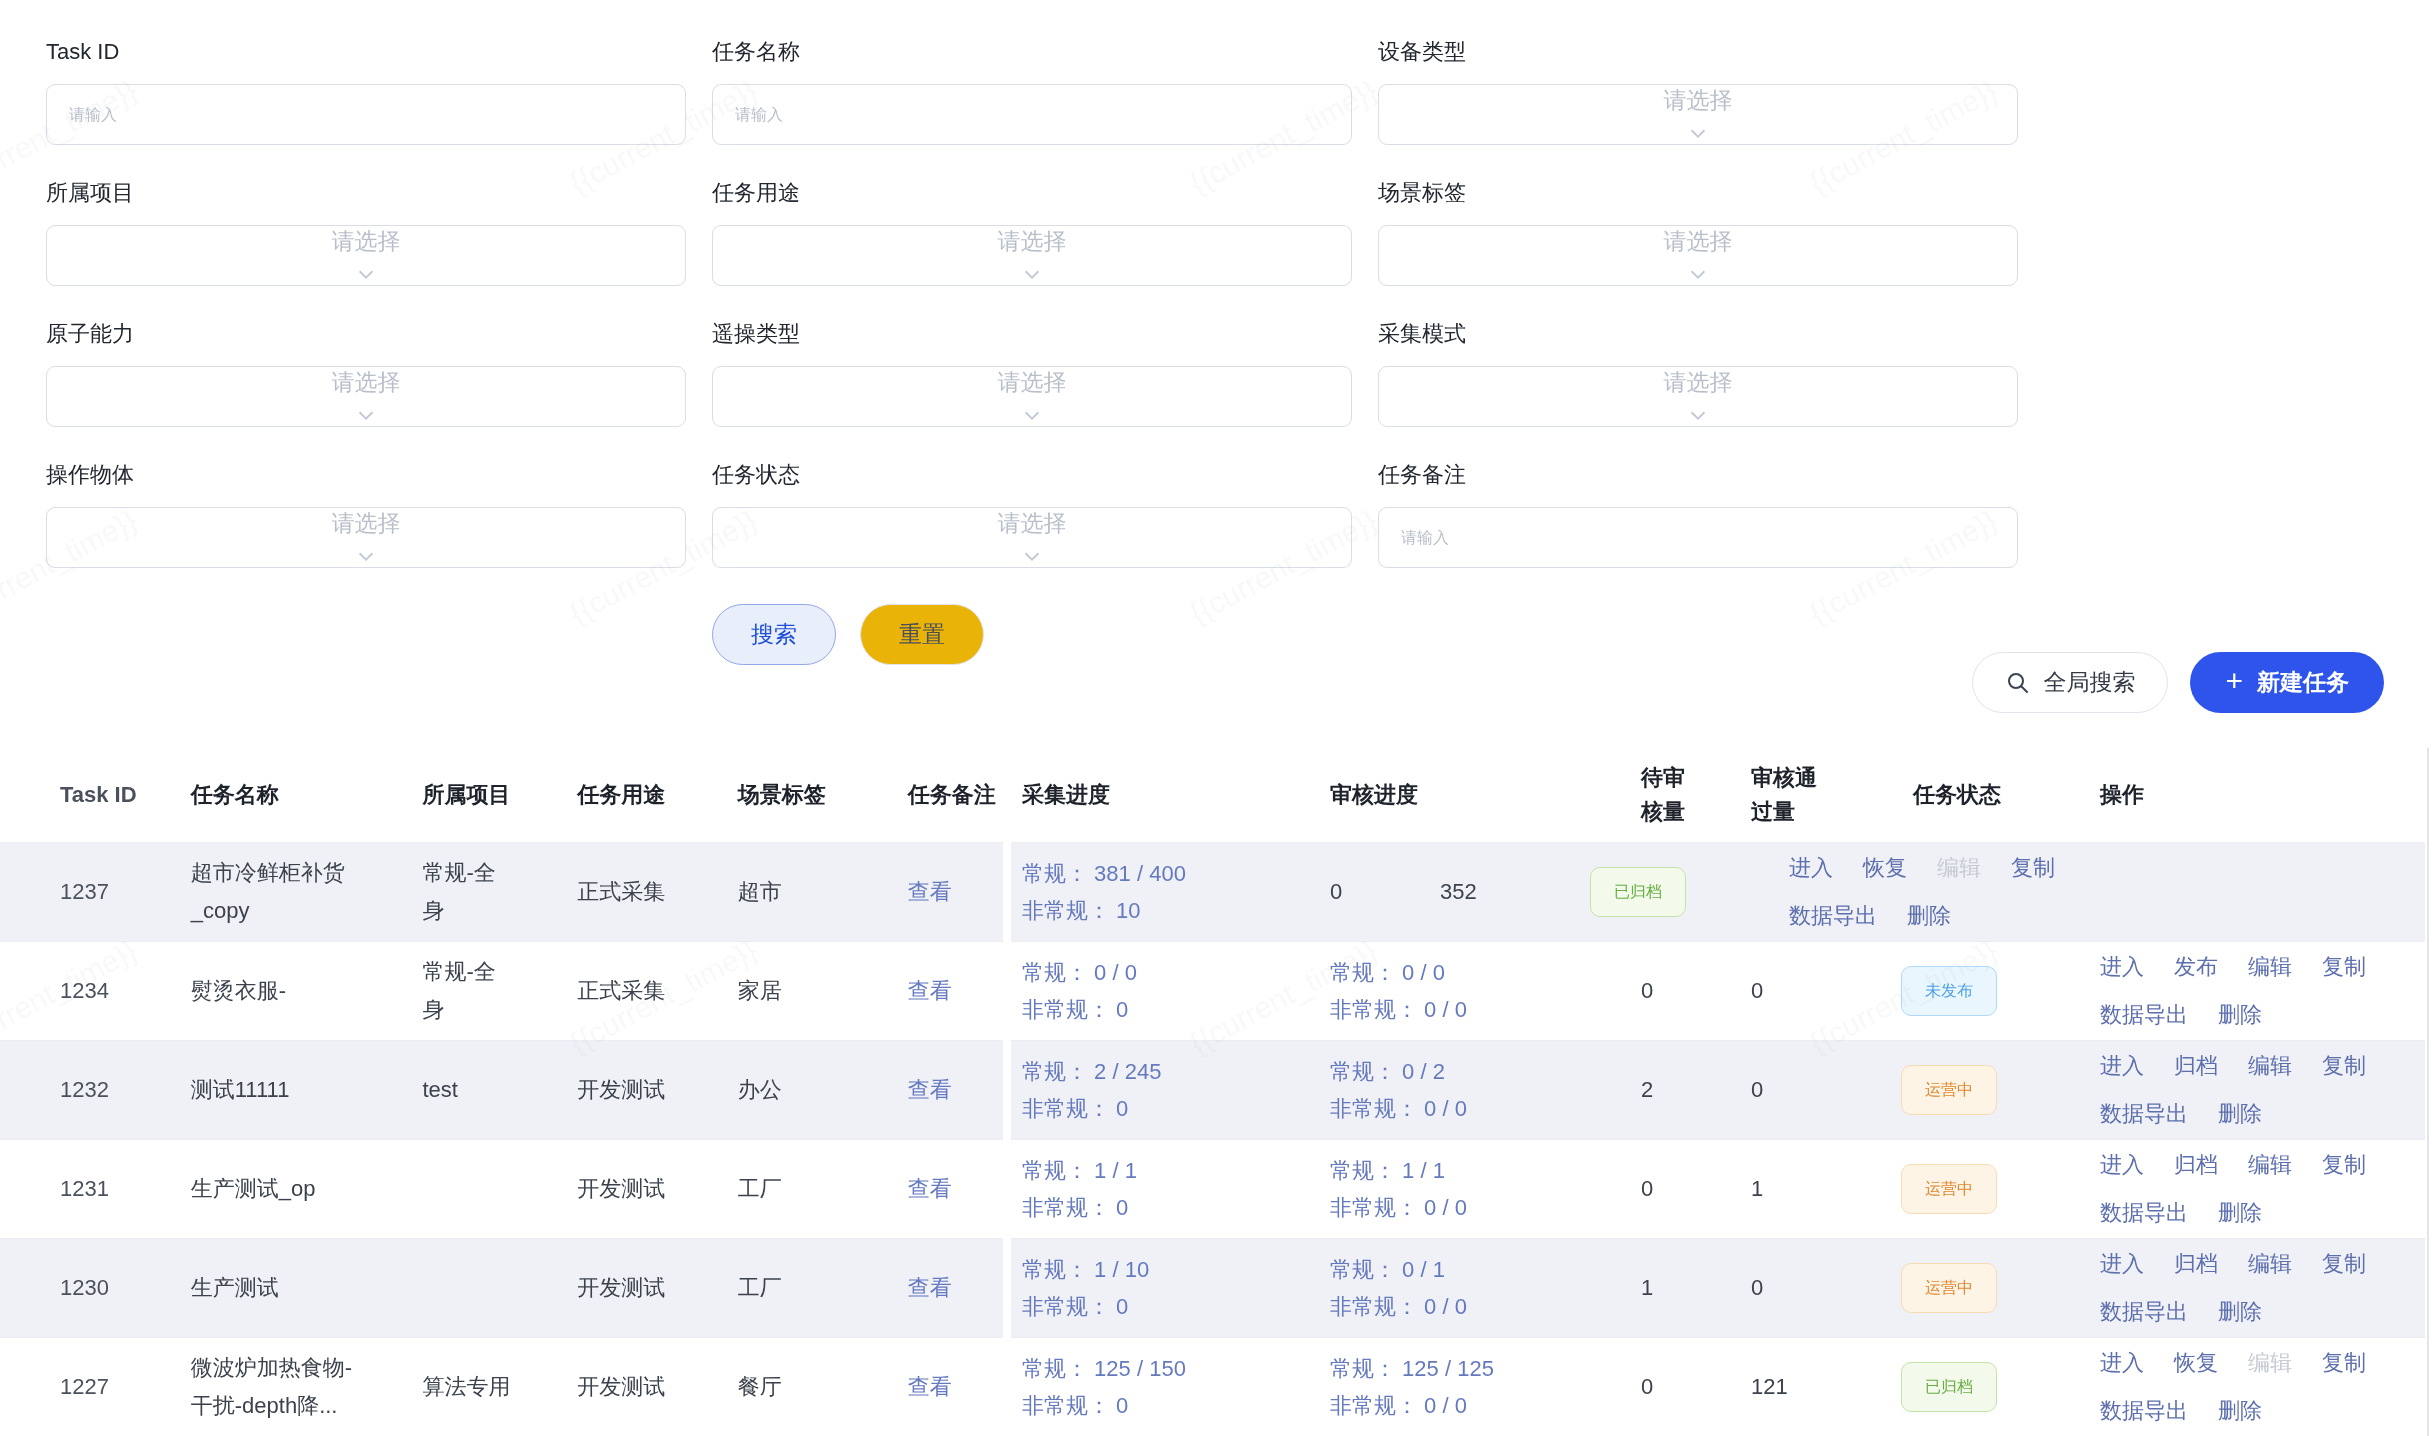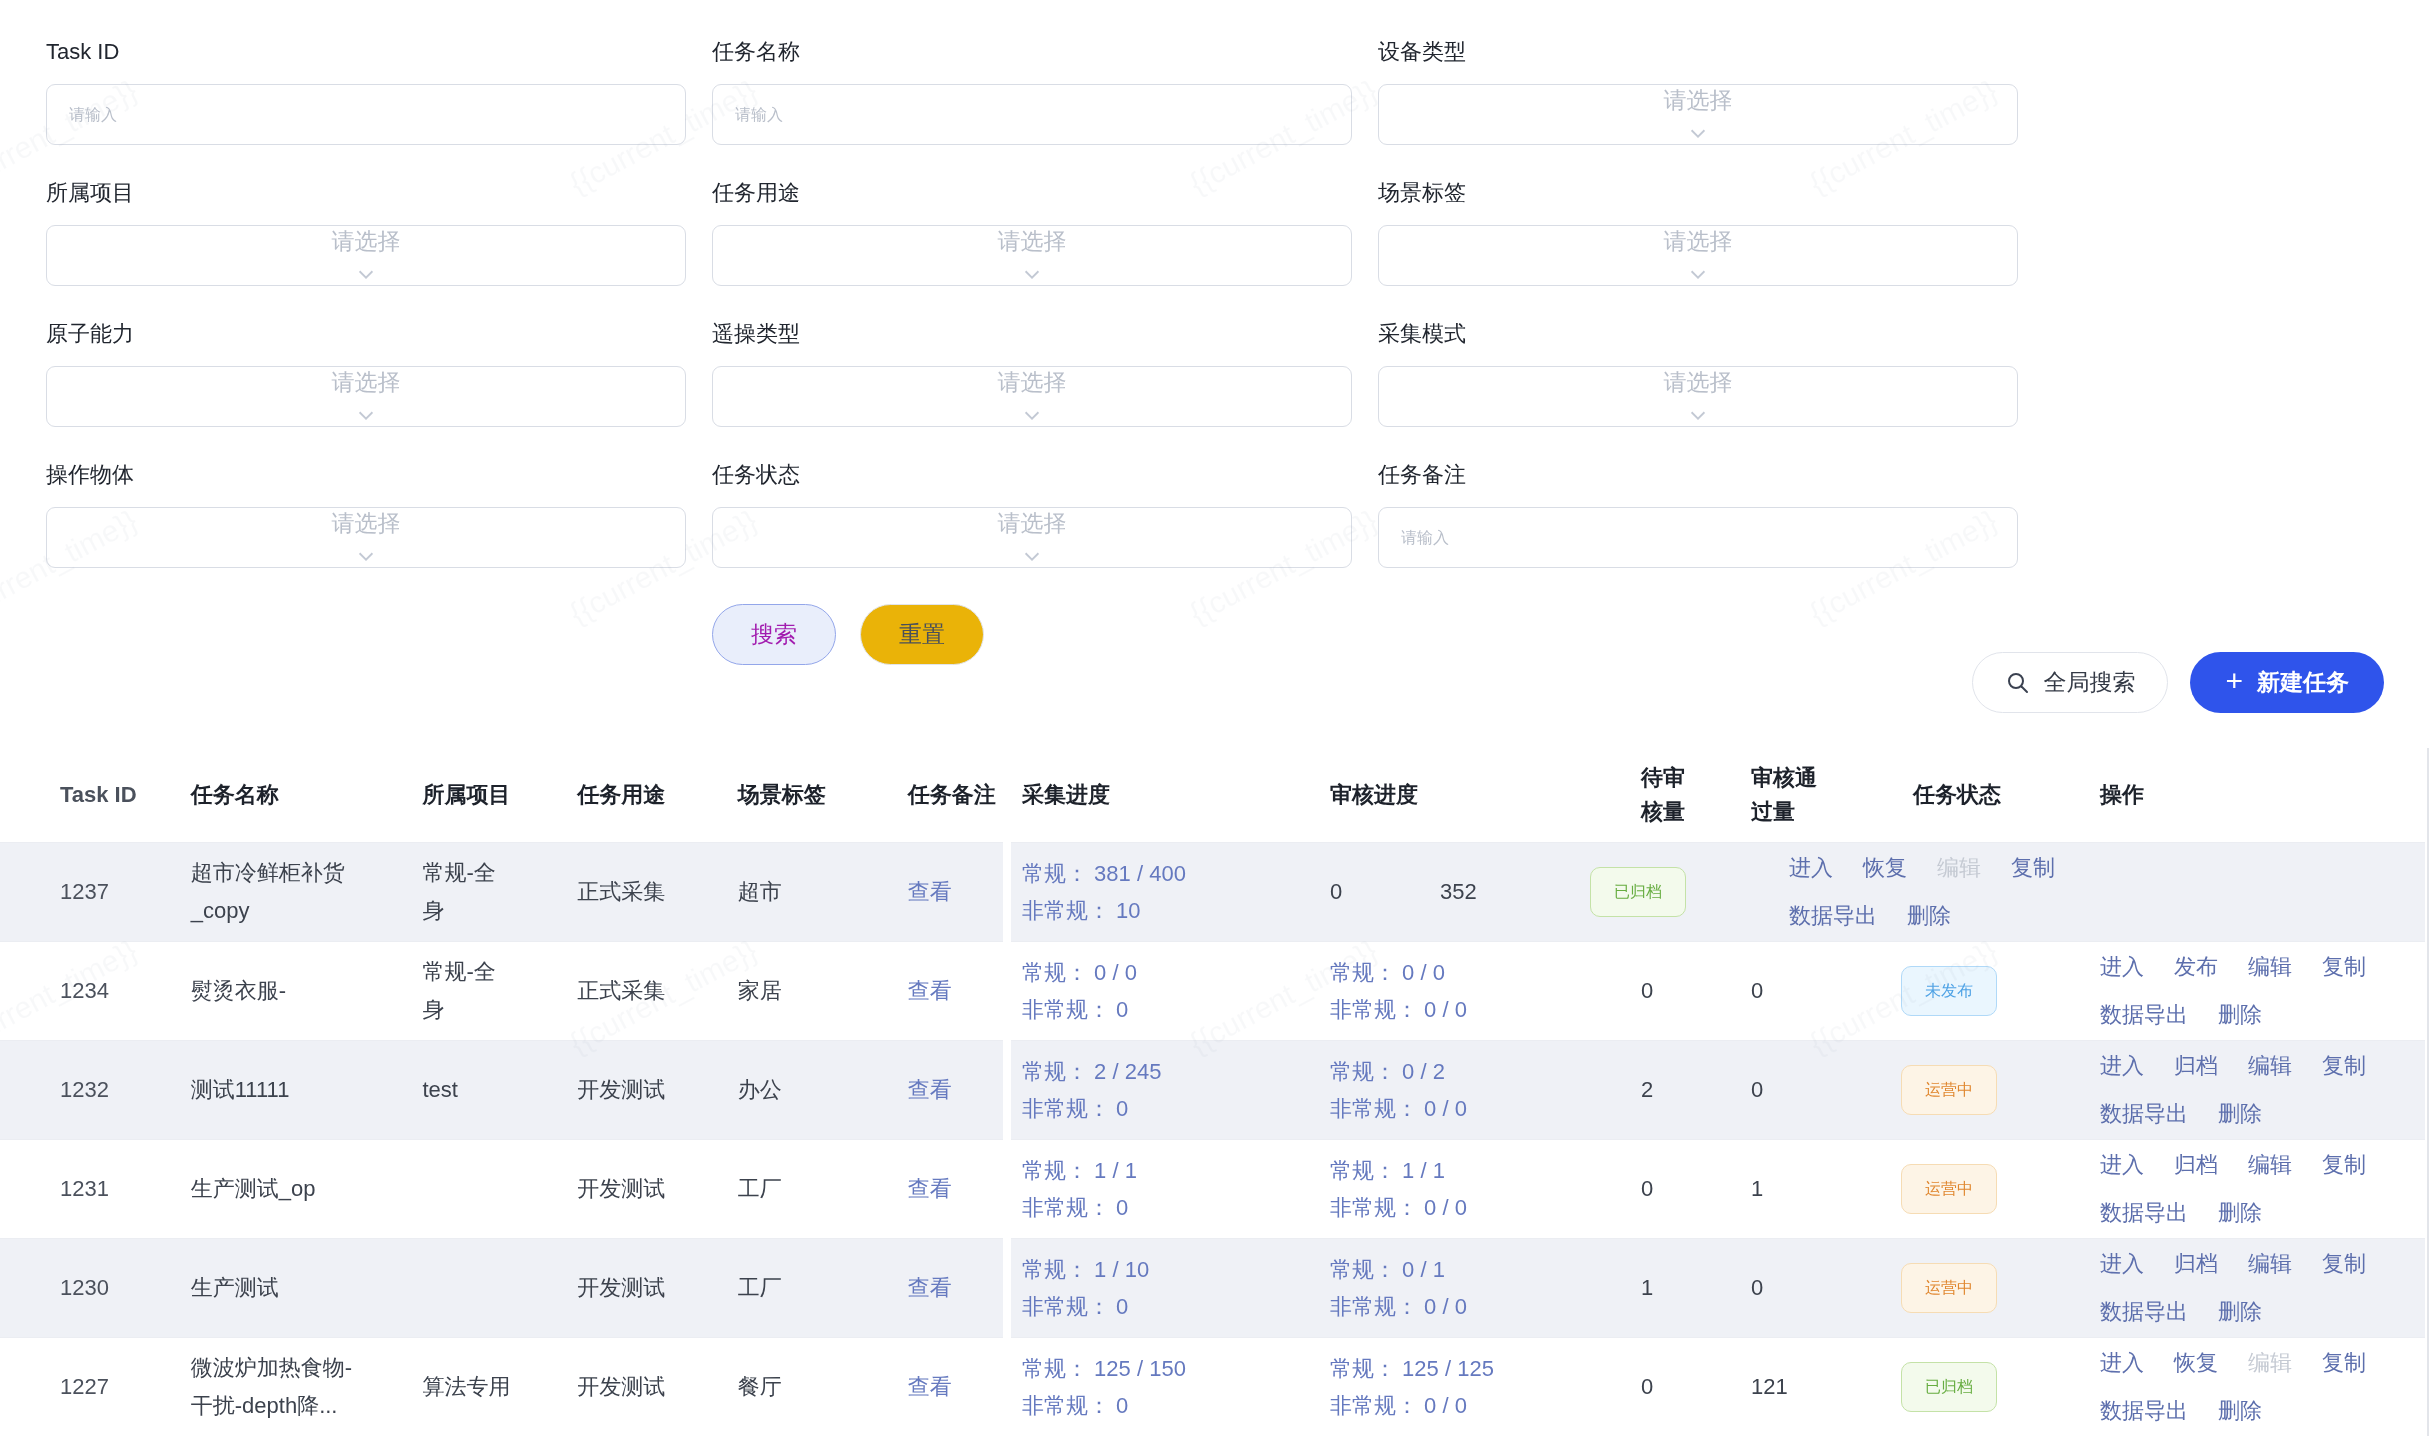--- a/index.html
+++ b/index.html
@@ -19,21 +19,21 @@
   .sel{justify-content:space-between;cursor:pointer;flex-direction:column;}
   .sel .ph{flex:1;}
   .chev{width:22px;height:22px;flex:0 0 auto;}
   .daterange{padding:0 24px;cursor:pointer;}
   .dr-part{flex:1;text-align:center;color:#b9bfca;}
   .dr-sep{color:#3f4550;margin:0 6px;}
   .cal{width:28px;height:28px;flex:0 0 auto;}
   .btnrow{grid-column:2;align-self:end;display:flex;gap:24px;height:61px;}
   .pill{box-sizing:border-box;height:61px;border-radius:31px;display:flex;align-items:center;justify-content:center;
         font-size:23px;cursor:pointer;border:1px solid transparent;}
-  .btn-search{background:#e9eefb;border-color:#93a6ea;color:#a21caf;padding:4px 38px;}
+  .btn-search{background:#e9eefb;border-color:#93a6ea;color:#1d4ed8;padding:4px 38px;}
   .btn-reset{background:#eab308;border-color:#e1e4eb;color:#494f5b;padding:0 38px;}
   .toolbar{position:absolute;top:652px;right:48px;display:flex;gap:22px;z-index:10;}
   .btn-global{background:#fff;border-color:#e1e4eb;color:#343a46;padding:0 32px;gap:12px;}
   .btn-create{background:#2f54eb;color:#fff;padding:0 34px;gap:14px;font-weight:bold;}
   .plus{font-size:30px;font-weight:normal;line-height:1;position:relative;top:-2px;}
   .mag{width:26px;height:26px;}
   
   .table{position:absolute;top:748px;left:0;width:2425px;height:689px;z-index:1;}
   .t-left{position:absolute;left:0;top:0;width:1003px;height:100%;overflow:hidden;z-index:1;}
   .t-right{position:absolute;left:1011px;top:0;width:1414px;height:100%;z-index:1;}

